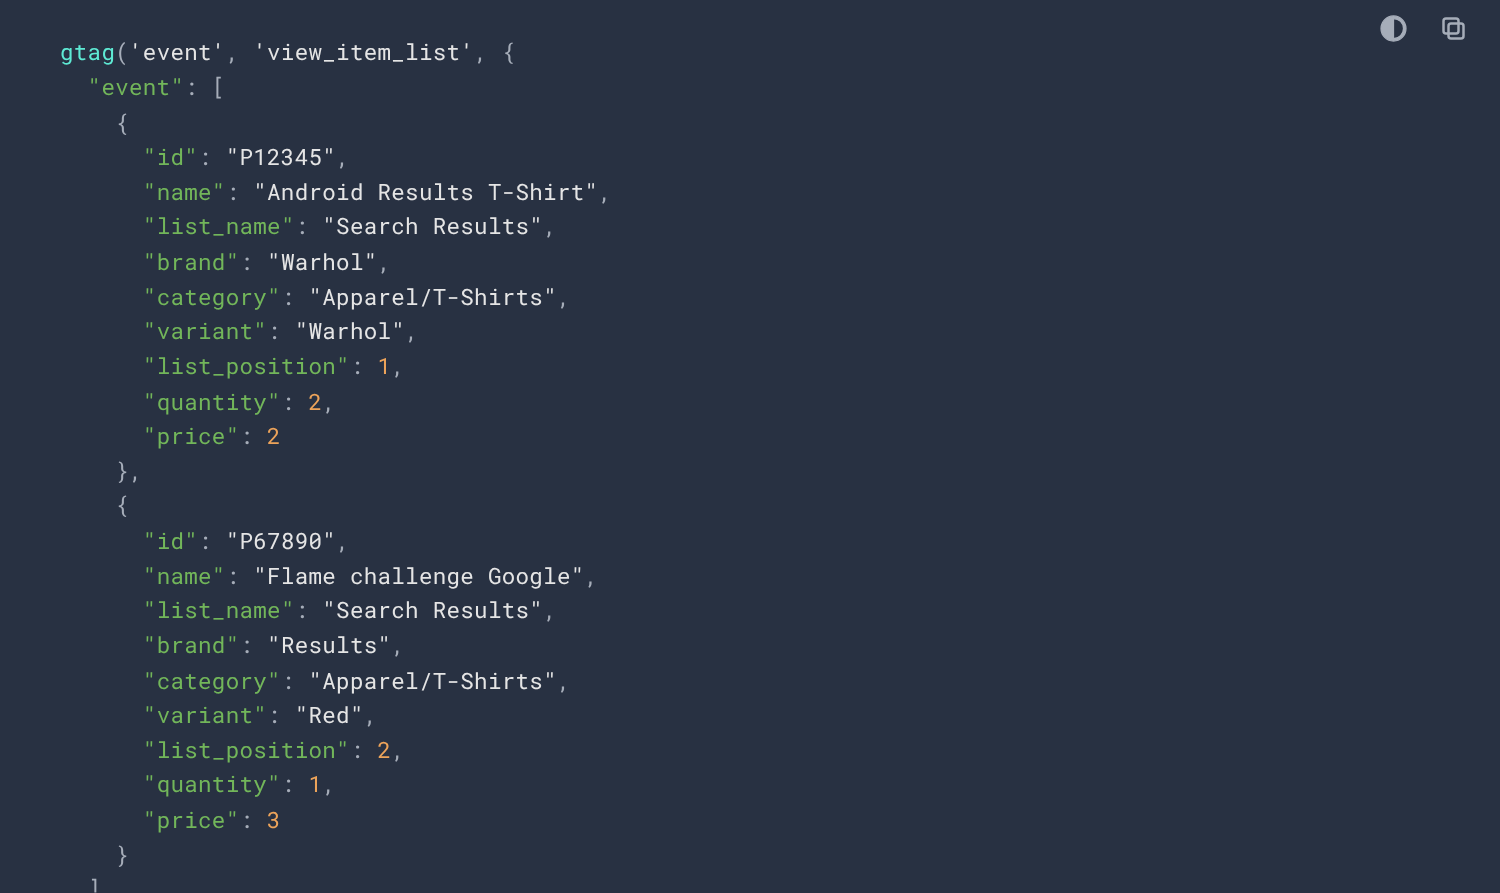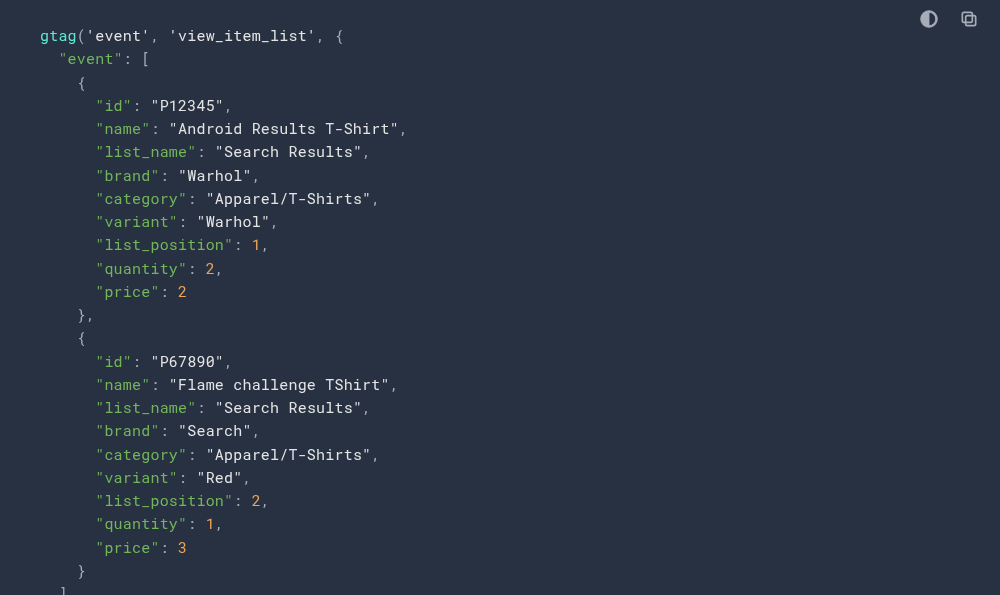--- a/index.html
+++ b/index.html
@@ -84,23 +84,23 @@
       <span class="key">"<span>list_name</span>"</span><span class="pun">: </span><span class="str">"<span>Search Results</span>"</span><span class="pun">,</span>
       <span class="key">"<span>brand</span>"</span><span class="pun">: </span><span class="str">"<span>Warhol</span>"</span><span class="pun">,</span>
       <span class="key">"<span>category</span>"</span><span class="pun">: </span><span class="str">"<span>Apparel/T-Shirts</span>"</span><span class="pun">,</span>
       <span class="key">"<span>variant</span>"</span><span class="pun">: </span><span class="str">"<span>Warhol</span>"</span><span class="pun">,</span>
       <span class="key">"<span>list_position</span>"</span><span class="pun">: </span><span class="num">1</span><span class="pun">,</span>
       <span class="key">"<span>quantity</span>"</span><span class="pun">: </span><span class="num">2</span><span class="pun">,</span>
       <span class="key">"<span>price</span>"</span><span class="pun">: </span><span class="num">2</span>
     <span class="pun">},</span>
     <span class="pun">{</span>
       <span class="key">"<span>id</span>"</span><span class="pun">: </span><span class="str">"<span>P67890</span>"</span><span class="pun">,</span>
-      <span class="key">"<span>name</span>"</span><span class="pun">: </span><span class="str">"<span>Flame challenge TShirt</span>"</span><span class="pun">,</span>
+      <span class="key">"<span>name</span>"</span><span class="pun">: </span><span class="str">"<span>Flame challenge Google</span>"</span><span class="pun">,</span>
       <span class="key">"<span>list_name</span>"</span><span class="pun">: </span><span class="str">"<span>Search Results</span>"</span><span class="pun">,</span>
-      <span class="key">"<span>brand</span>"</span><span class="pun">: </span><span class="str">"<span>Search</span>"</span><span class="pun">,</span>
+      <span class="key">"<span>brand</span>"</span><span class="pun">: </span><span class="str">"<span>Results</span>"</span><span class="pun">,</span>
       <span class="key">"<span>category</span>"</span><span class="pun">: </span><span class="str">"<span>Apparel/T-Shirts</span>"</span><span class="pun">,</span>
       <span class="key">"<span>variant</span>"</span><span class="pun">: </span><span class="str">"<span>Red</span>"</span><span class="pun">,</span>
       <span class="key">"<span>list_position</span>"</span><span class="pun">: </span><span class="num">2</span><span class="pun">,</span>
       <span class="key">"<span>quantity</span>"</span><span class="pun">: </span><span class="num">1</span><span class="pun">,</span>
       <span class="key">"<span>price</span>"</span><span class="pun">: </span><span class="num">3</span>
     <span class="pun">}</span>
   <span class="pun">]</span>
 </pre>
 
 </div>

